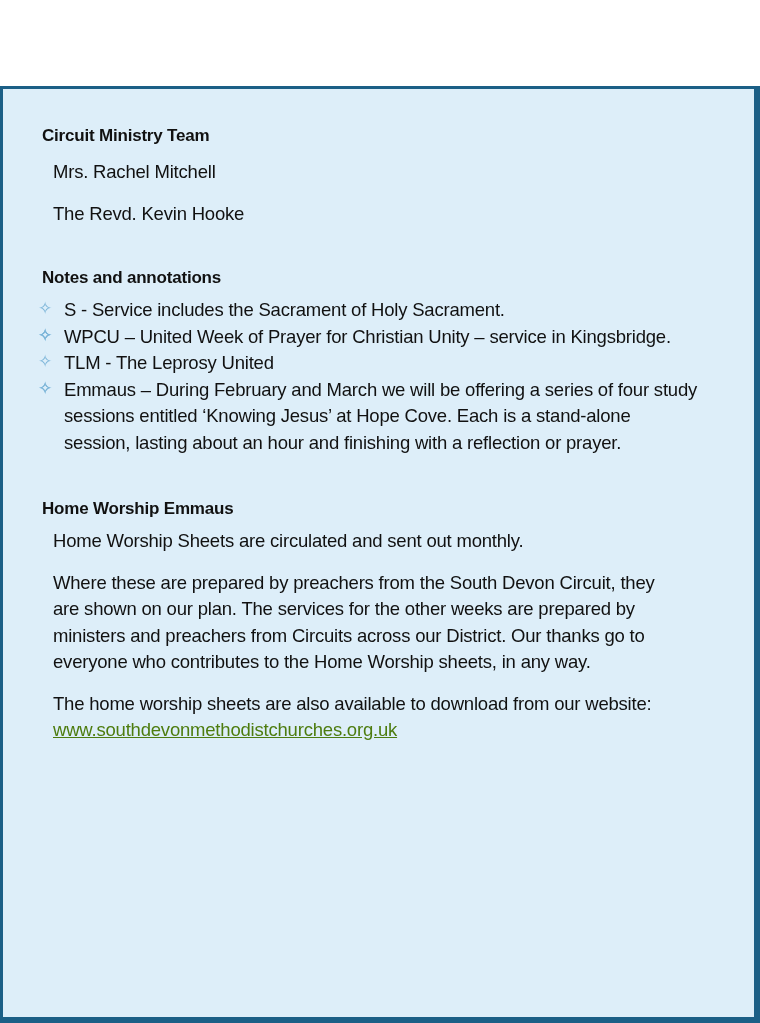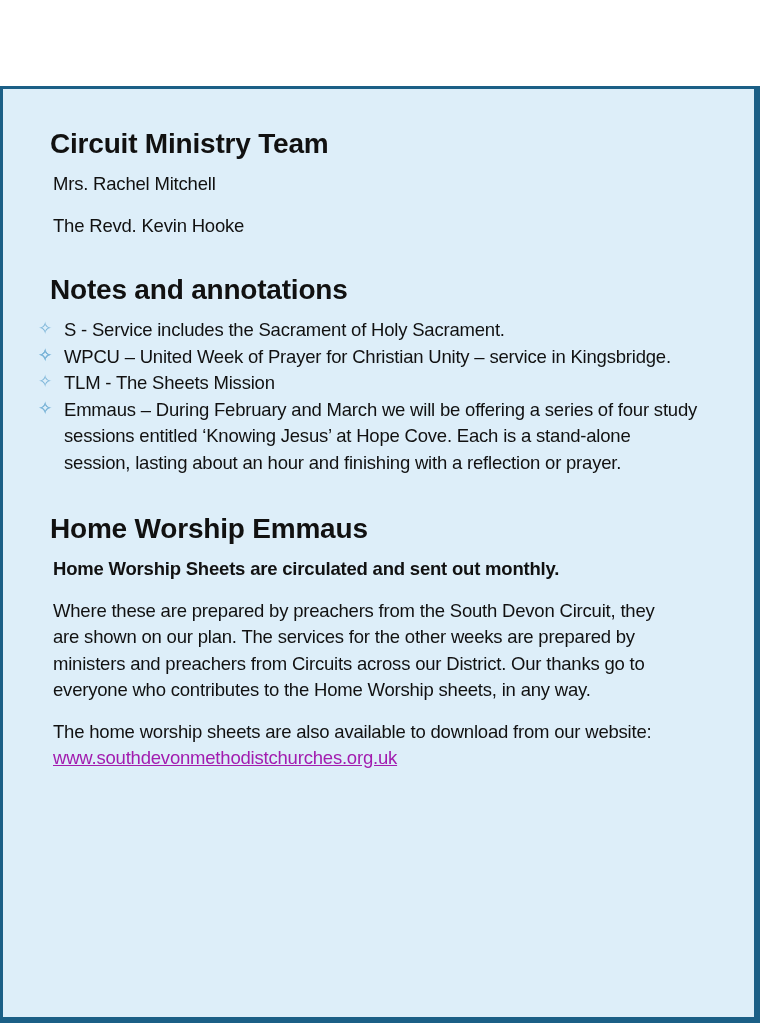--- a/index.html
+++ b/index.html
@@ -1,51 +1,51 @@
 <!DOCTYPE html>
 <html><head>
 <meta charset="utf-8">
 <style>
   html, body { margin:0; padding:0; }
   body { width:760px; height:1023px; background:#ffffff; position:relative; overflow:hidden;
          font-family:"Liberation Sans", sans-serif; color:#111; }
   .box { position:absolute; left:0; top:86px; width:754px; height:931px;
          background:#ddeef9; border:3px solid #1b5f86; border-right-width:6px; border-bottom-width:6px; box-sizing:border-box; width:760px; height:937px;}
   .content { position:absolute; left:35px; top:28px; width:660px; font-size:18.5px; line-height:26.5px; letter-spacing:-0.2px; }
-  h2 { font-size:28px; font-weight:bold; margin:12px; line-height:30px; }
+  h2 { font-size:17px; font-weight:bold; margin:4px; line-height:30px; }
   p { margin:15px; }
   .team p { margin-top:8px; }
   .notes { margin-top:36px; }
   ul { list-style:none; margin:0; padding:0; }
   li { position:relative; padding-left:26px; }
   .star { position:absolute; left:0; top:3px; width:18px; height:18px; color:#7ab4d8; font-size:17px; line-height:18px; }
   .hws { margin-top:38px; }
   .hws p { margin-top:9px; }
-  .hws p.first { margin-top:0;font-weight:bold; }
-  a { color:#a21caf; }
+  .hws p.first { margin-top:0; }
+  a { color:#4d7c0f; }
 </style>
 </head>
 <body>
 
 <div class="box">
   <div class="content">
     <section class="team">
       <h2>Circuit Ministry Team</h2>
       <p>Mrs. Rachel Mitchell</p>
       <p>The Revd. Kevin Hooke</p>
     </section>
 
     <section class="notes">
       <h2>Notes and annotations</h2>
       <ul>
         <li><span class="star">✧</span><span>S - Service includes the Sacrament of Holy Sacrament.</span></li>
         <li><span class="star">✧</span></li>
         <li><span class="star">✧</span></li>
         <li><span class="star">✧</span><span>WPCU – United Week of Prayer for Christian Unity – service in Kingsbridge.</span></li>
-        <li><span class="star">✧</span><span>TLM - The Sheets Mission</span></li>
+        <li><span class="star">✧</span><span>TLM - The Leprosy United</span></li>
         <li><span class="star">✧</span></li>
         <li><span class="star">✧</span><span>Emmaus – During February and March we will be offering a series of four study sessions entitled ‘Knowing Jesus’ at Hope Cove. Each is a stand-alone session, lasting about an hour and finishing with a reflection or prayer.</span></li>
       </ul>
     </section>
 
     <section class="hws">
       <h2>Home Worship Emmaus</h2>
       <p class="first">Home Worship Sheets are circulated and sent out monthly.</p>
       <p>Where these are prepared by preachers from the South Devon Circuit, they are shown on our plan. The services for the other weeks are prepared by ministers and preachers from Circuits across our District. Our thanks go to everyone who contributes to the Home Worship sheets, in any way.</p>
       <p><span>The home worship sheets are also available to download from our website: </span><a href="#">www.southdevonmethodistchurches.org.uk</a></p>

